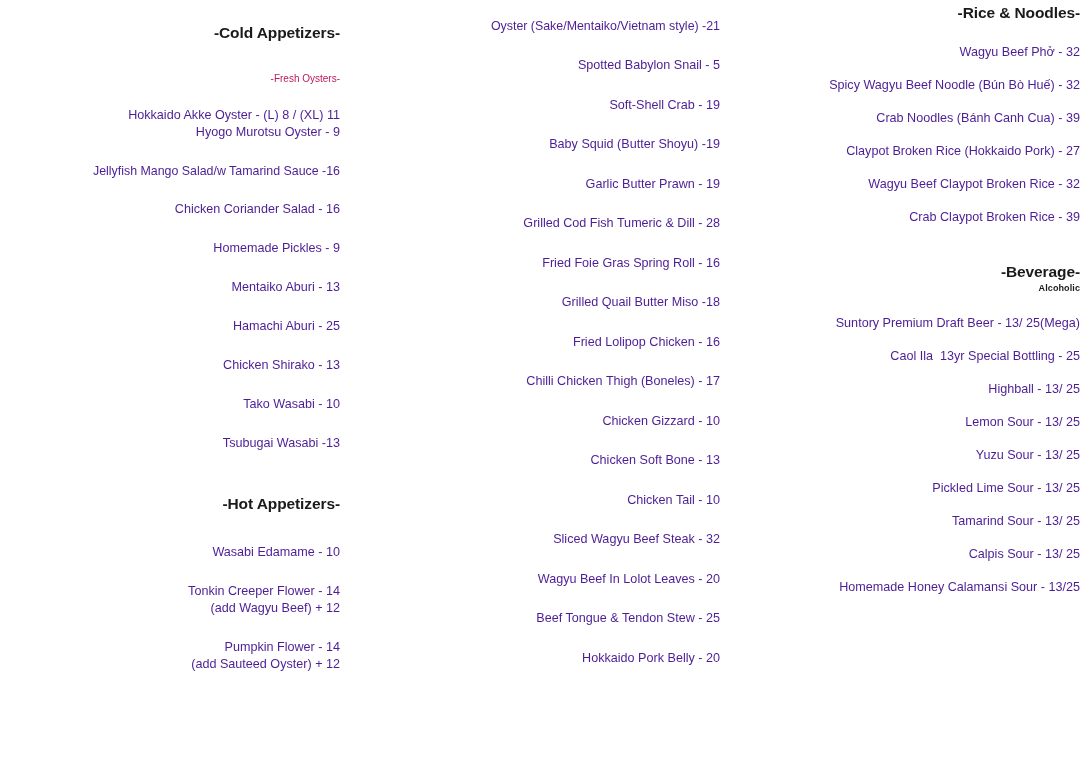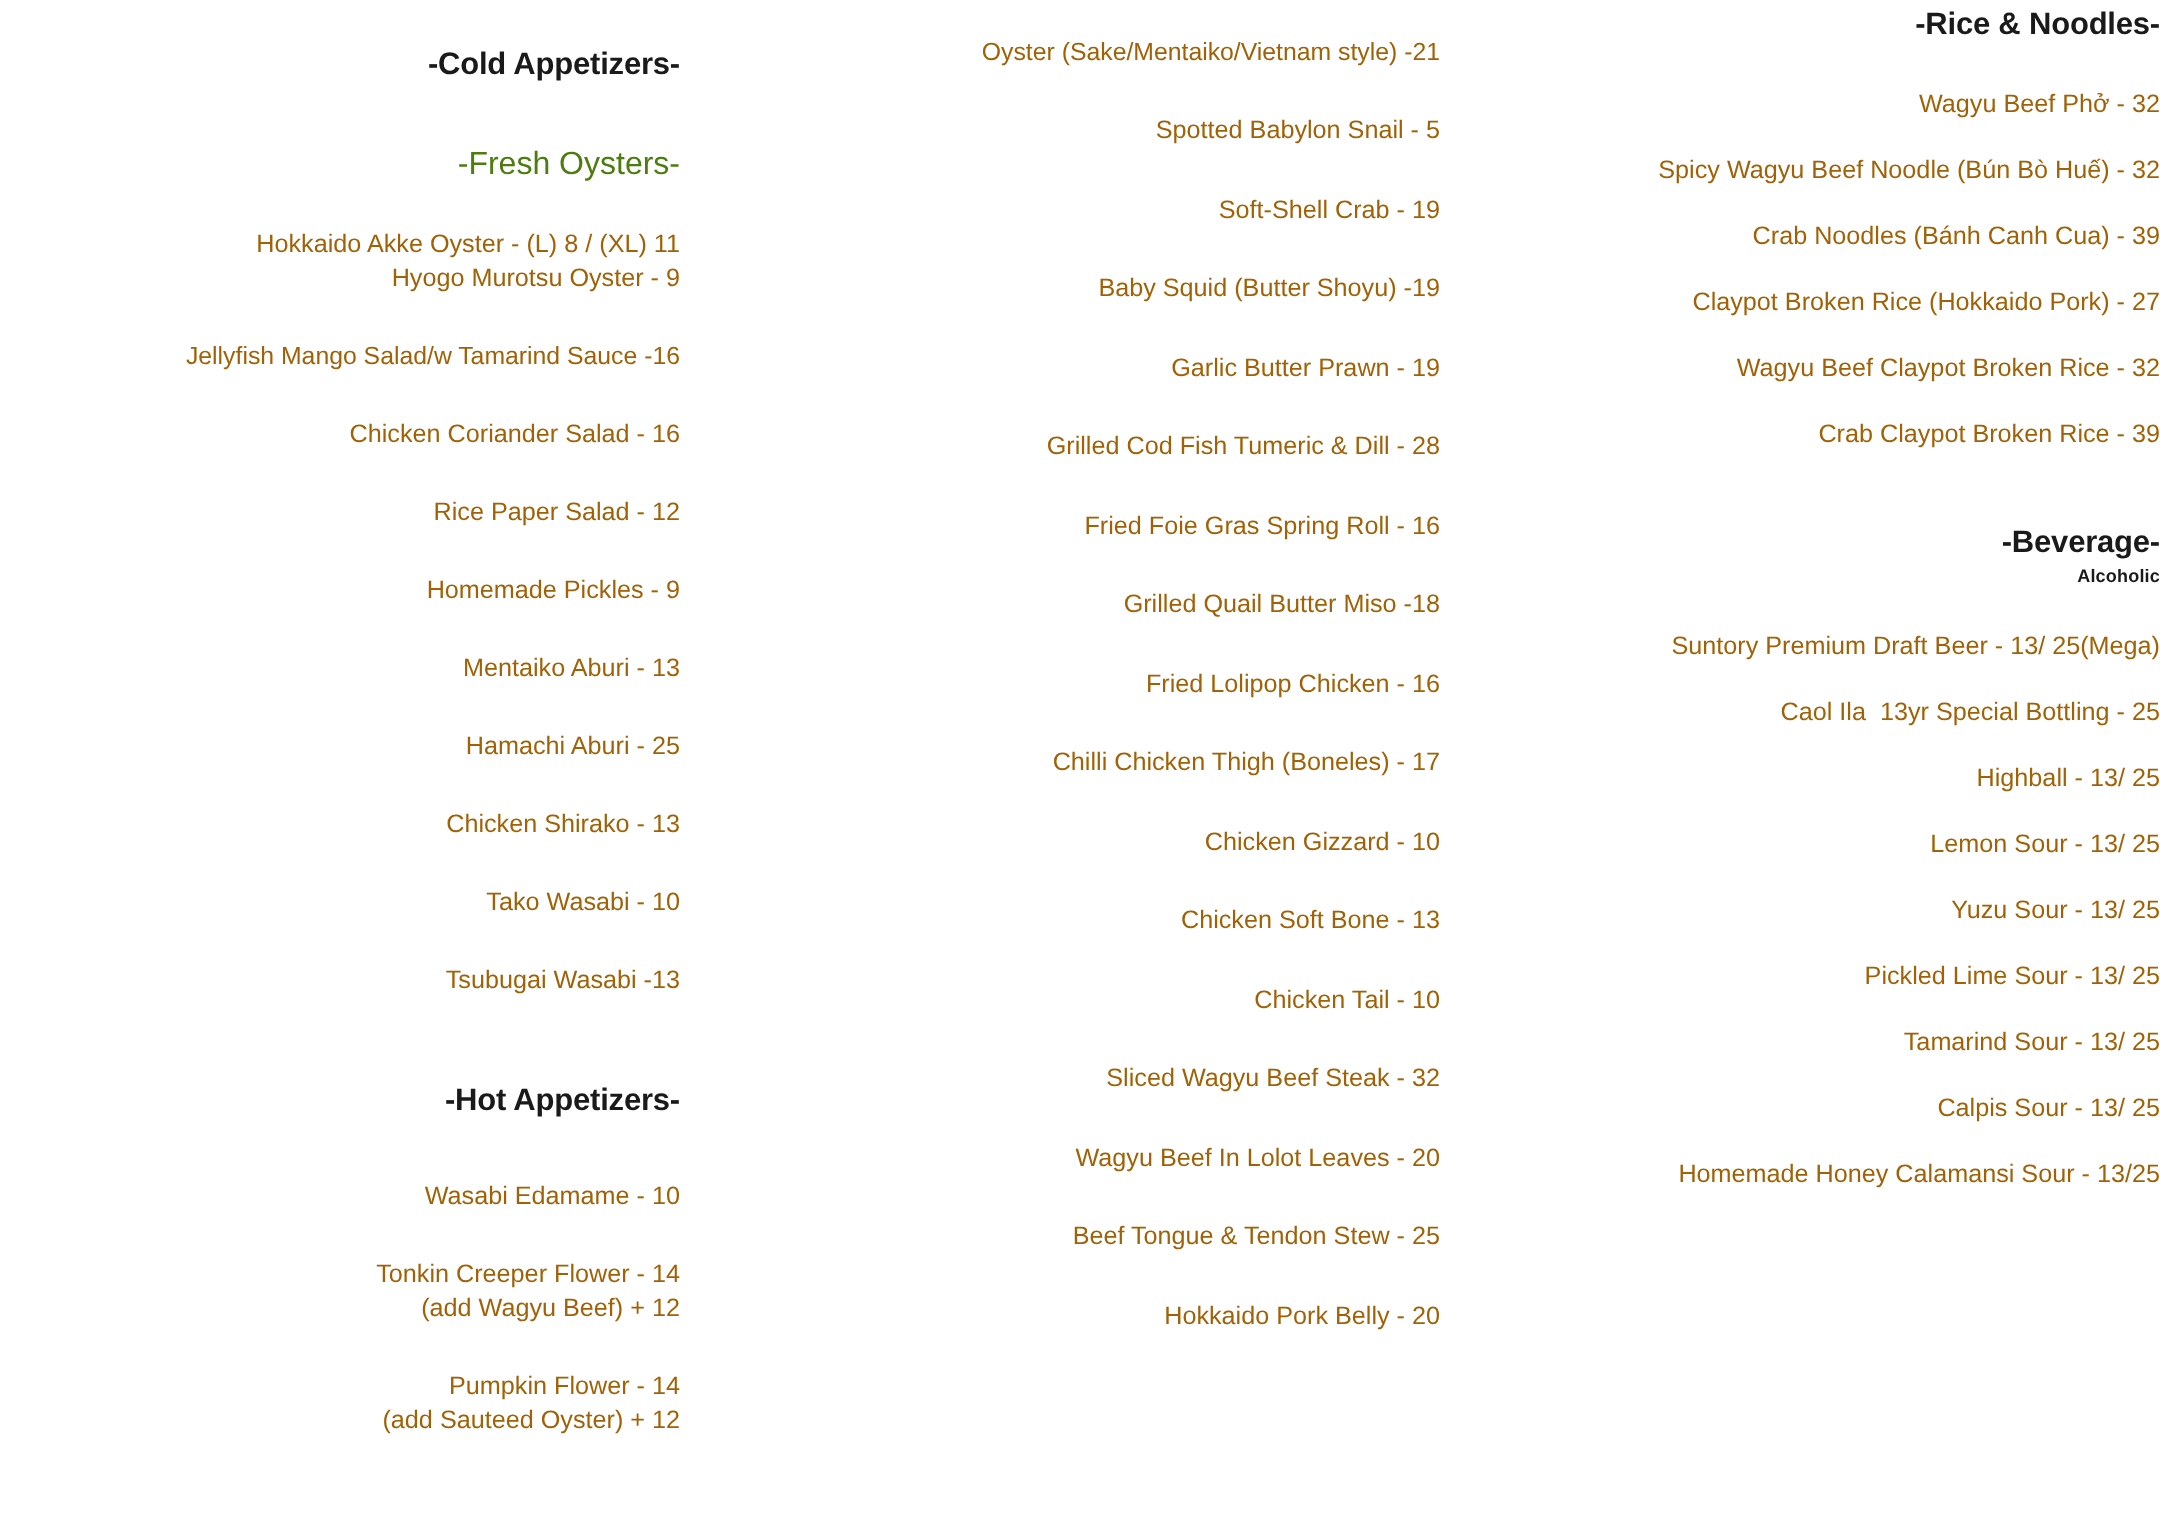--- a/index.html
+++ b/index.html
@@ -47,28 +47,28 @@
   .section-subheader {
     font-size: 9px;
     font-weight: bold;
     color: #1a1a1a;
     letter-spacing: 0.1px;
     margin-top: 2px;
     line-height: 1.2;
   }
 
   .subsection-label {
-    font-size: 16px;
-    color: #4d7c0f;
+    font-size: 10px;
+    color: #be185d;
     line-height: 1.2;
   }
 
   .menu-item {
     font-size: 12.6px;
-    color: #a16207;
+    color: #4c1d95;
     line-height: 1.35;
     white-space: pre;
   }
 
   .menu-item.wide {
     font-size: 12.4px;
   }
   .gap-md { height: 21px; }
   .gap-lg { height: 30px; }
 
@@ -94,21 +94,20 @@
 
     <div class="list-left">
 
       <div class="subsection-label">-Fresh Oysters-</div>
 
       <div class="menu-item block-tight">Hokkaido Akke Oyster - (L) 8 / (XL) 11</div>
       <div class="menu-item">Hyogo Murotsu Oyster - 9</div>
 
       <div class="menu-item wide">Jellyfish Mango Salad/w Tamarind Sauce -16</div>
       <div class="menu-item">Chicken Coriander Salad - 16</div>
-      <div class="menu-item">Rice Paper Salad - 12</div>
       <div class="menu-item">Homemade Pickles - 9</div>
       <div class="menu-item">Mentaiko Aburi - 13</div>
       <div class="menu-item">Hamachi Aburi - 25</div>
       <div class="menu-item">Chicken Shirako - 13</div>
       <div class="menu-item">Tako Wasabi - 10</div>
       <div class="menu-item">Tsubugai Wasabi -13</div>
     </div>
 
     <div class="gap-md"></div>
 

